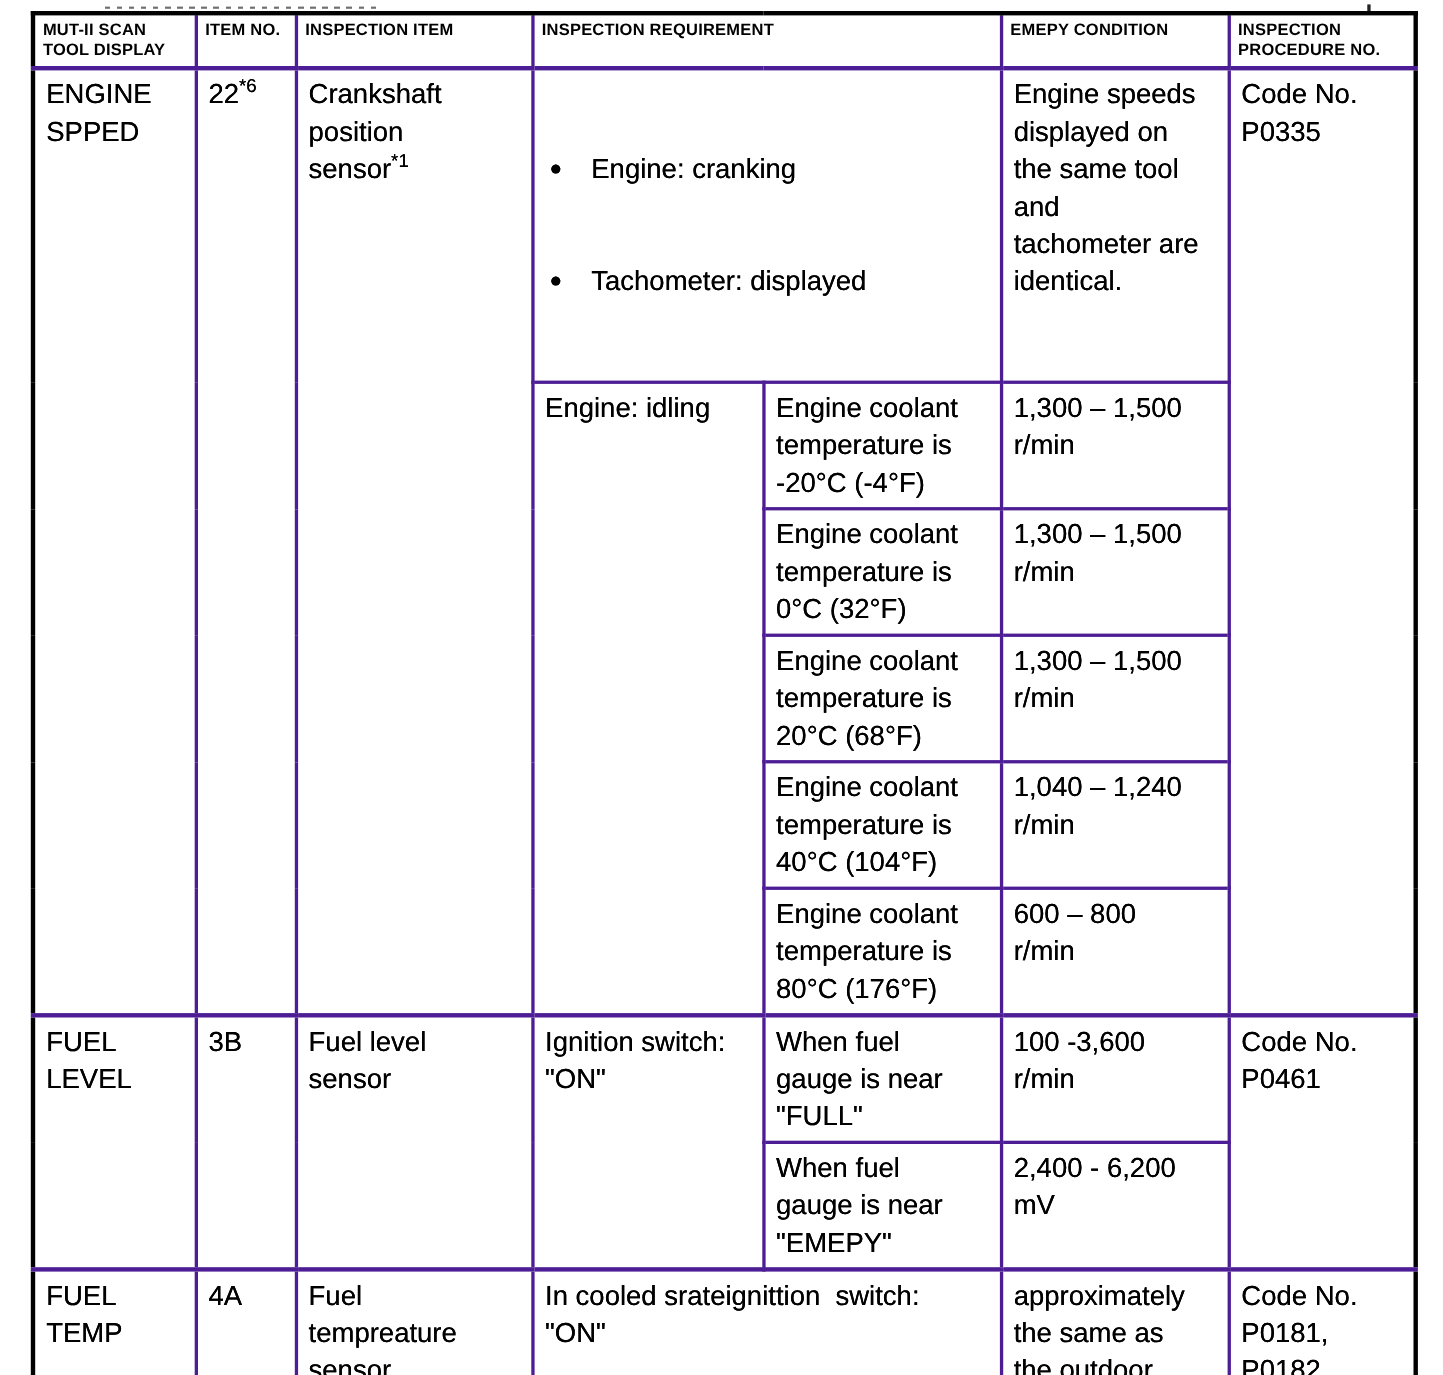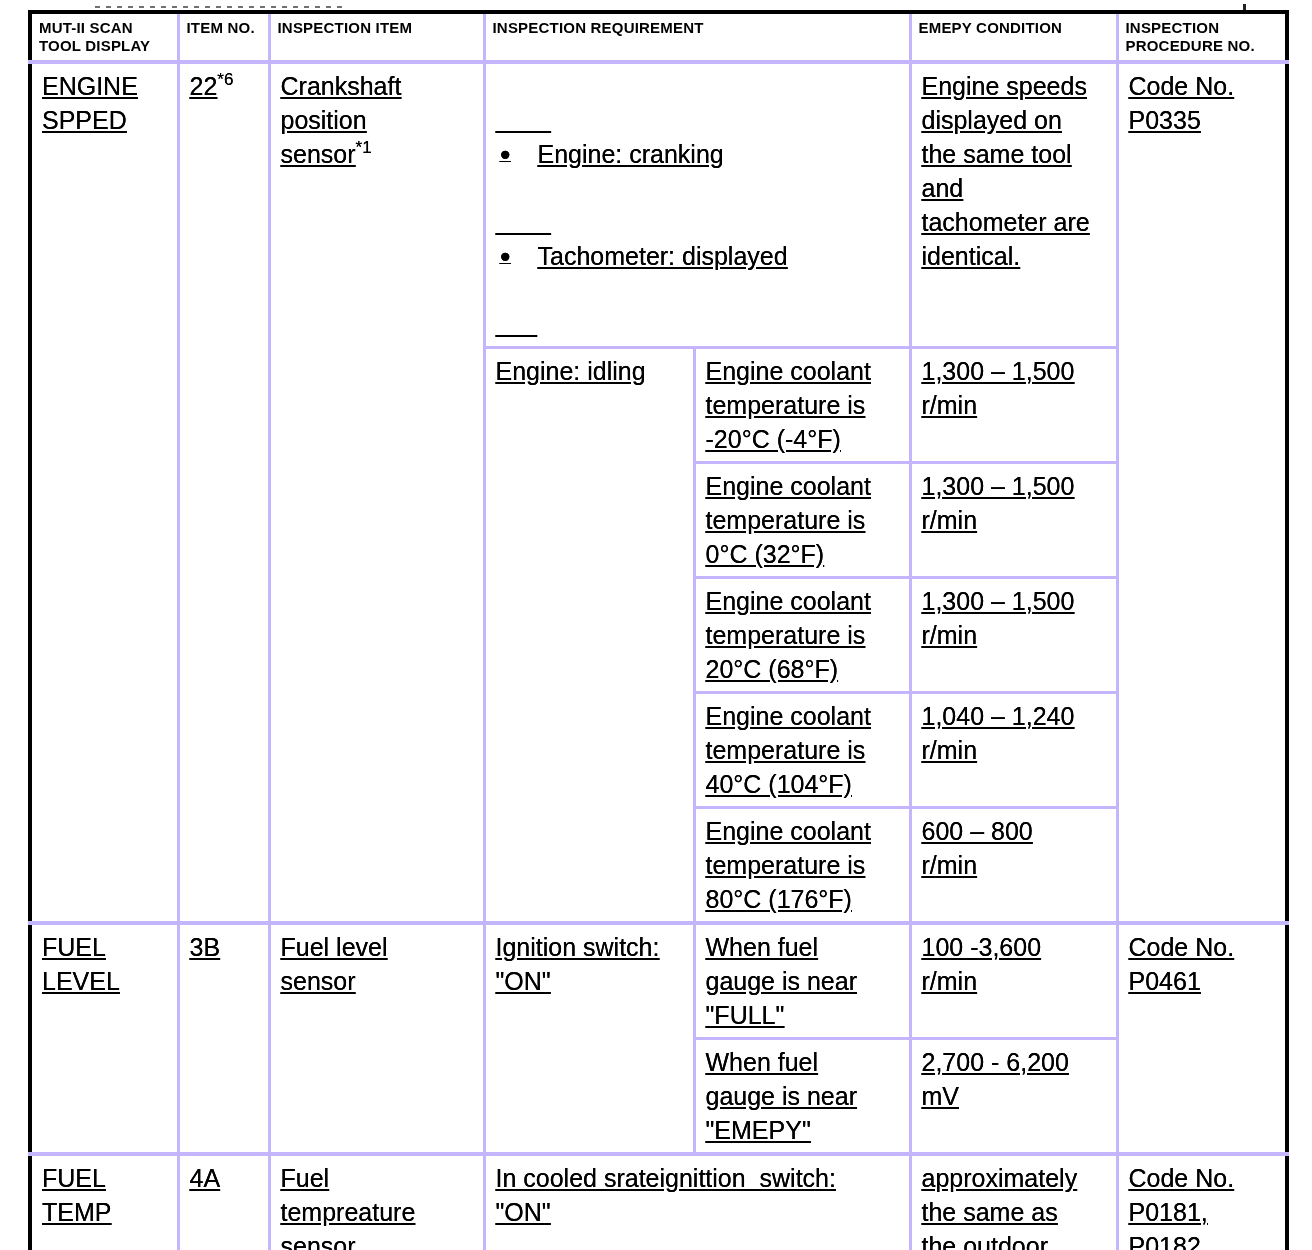--- a/index.html
+++ b/index.html
@@ -22,40 +22,39 @@
     position: absolute;
     left: 28px;
     top: 10px;
     width: 1257px;
     border-collapse: collapse;
     table-layout: fixed;
     border: 4px solid #000;
   }
   table.doc-table th,
   table.doc-table td {
-    border: 3px solid #c4b5fd;
+    border: 3px solid #4c1d95;
     vertical-align: top;
     text-align: left;
     overflow: hidden;
   }
   th.hcell {
     font-size: 15px;
     line-height: 18px;
     font-weight: bold;
     padding: 5px 7px;
     white-space: pre-wrap;
     letter-spacing: 0.2px;
   }
   td.cell {
     font-size: 25px;
     line-height: 34px;
     padding: 5px 10px;
     white-space: pre-wrap;
     text-shadow: 0 0 0.6px #000;
-    text-decoration: underline;
   }
   tr.major-sep td { border-top-width: 4px; }
   tr.header-row th { border-bottom-width: 4px; }
   .sup {
     display: inline-block;
     position: relative;
     top: -10px;
     font-size: 17px;
     text-shadow: 0 0 0.5px #000;
   }
@@ -189,21 +188,21 @@
 "FULL"</td>
       <td class="cell">100 -3,600
 r/min</td>
       <td class="cell" rowspan="2">Code No.
 P0461</td>
     </tr>
     <tr style="height:110px">
       <td class="cell">When fuel
 gauge is near
 "EMEPY"</td>
-      <td class="cell">2,700 - 6,200
+      <td class="cell">2,400 - 6,200
 mV</td>
     </tr>
 
     <tr class="major-sep" style="height:180px">
       <td class="cell">FUEL
 TEMP</td>
       <td class="cell">4A</td>
       <td class="cell">Fuel
 tempreature
 sensor</td>

